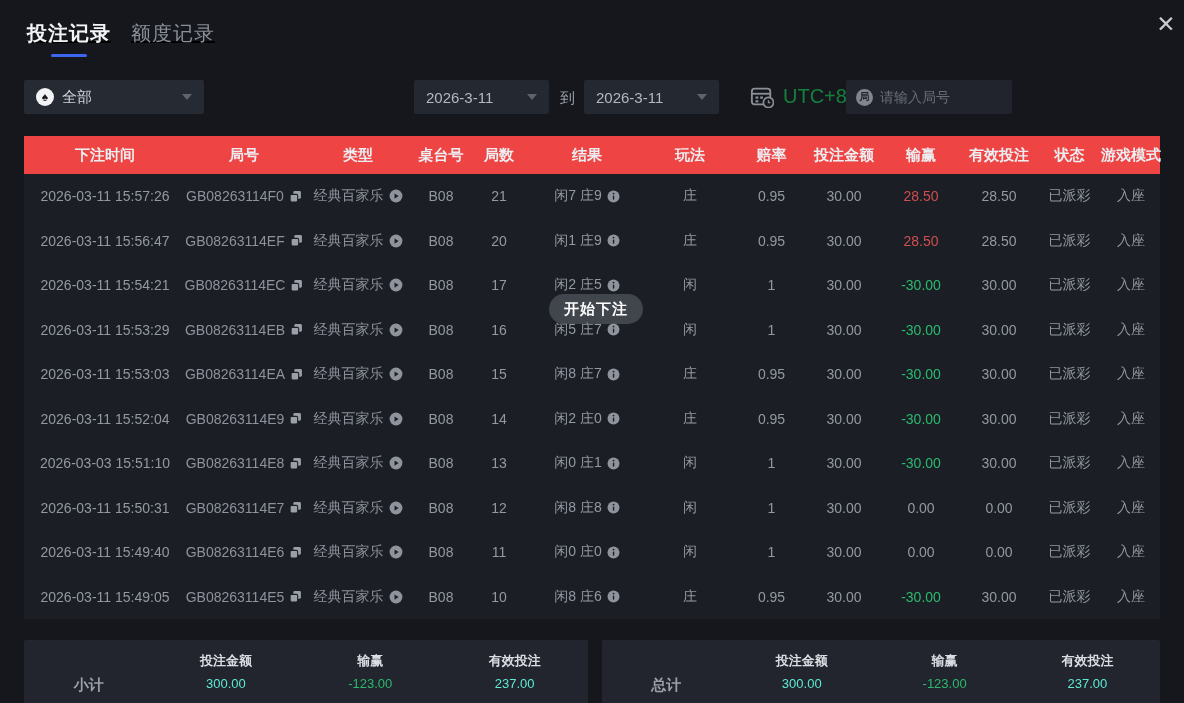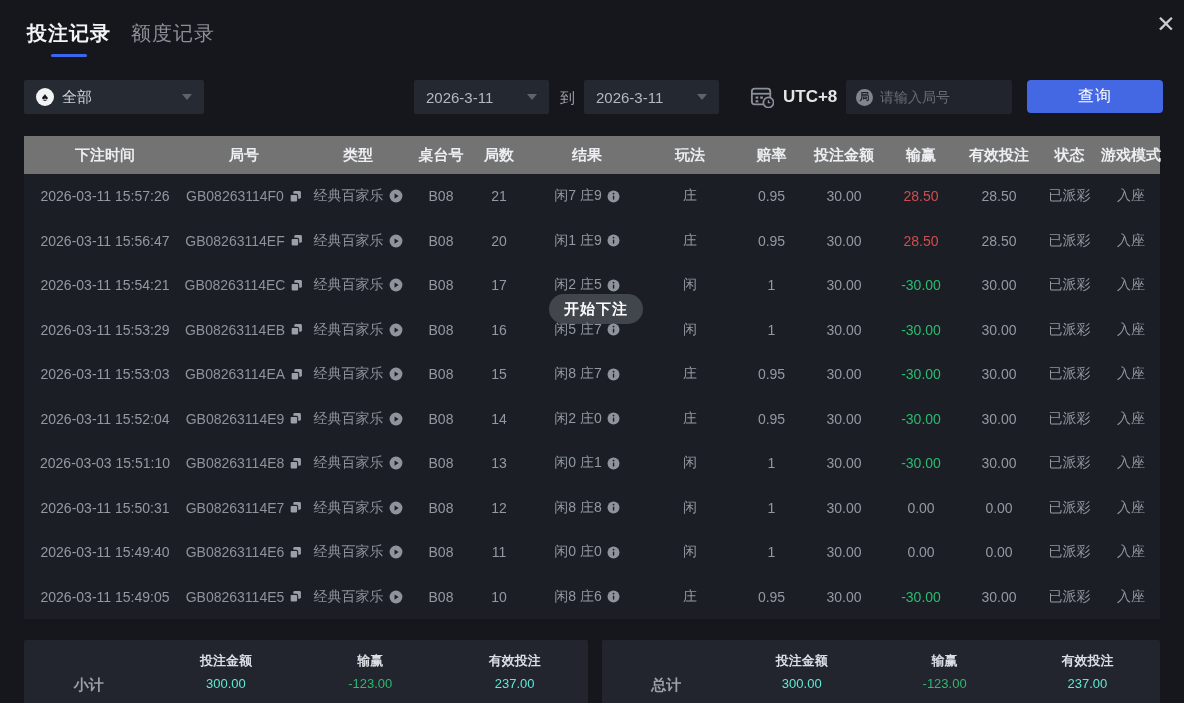--- a/index.html
+++ b/index.html
@@ -10,21 +10,21 @@
     font-family:"Liberation Sans","DejaVu Sans",sans-serif;
     -webkit-font-smoothing:antialiased;
   }
   
   .close-btn {
     position:absolute; left:1148px; top:6px; width:36px; height:36px;
     display:flex; align-items:center; justify-content:center;
     color:#c8cbd1; font-size:23px; font-weight:300; cursor:pointer;
   }
   .tabs { position:absolute; left:27px; top:20px; display:flex; gap:20px; align-items:flex-start; }
-  .tab { cursor:pointer; text-align:right; }
+  .tab { cursor:pointer; text-align:right;text-decoration:underline; }
   .tab .t-label { font-size:20px; color:#8a8f98; letter-spacing:1px; }
   .tab.active .t-label { color:#f3f4f6; font-weight:700; }
   .tab .underline { width:36px; height:3px; border-radius:2px; background:#3d66ef; margin:7px auto 0; }
 
   
   .filters { position:absolute; left:0; top:80px; width:1184px; height:34px; }
   .fbox {
     position:absolute; top:0; height:34px; display:flex; align-items:center;
     background:#262a33; border-radius:2px; padding:0 12px; cursor:pointer;
   }
@@ -39,21 +39,21 @@
     color:#15171d; font-size:12px; line-height:1; margin-right:8px; flex:none;
   }
   .fbox .f-text { font-size:15px; color:#cfd2d8; }
   .dd-date1 .f-text, .dd-date2 .f-text { color:#b4b8bf; }
   .caret {
     margin-left:auto; width:0; height:0;
     border-left:5px solid transparent; border-right:5px solid transparent;
     border-top:6px solid #5e636d;
   }
   .tz-group { position:absolute; left:750px; top:5px; display:flex; align-items:center; gap:9px; }
-  .tz-text { font-size:17px; color:#e5e5e5;font-weight:bold; }
+  .tz-text { font-size:20px; color:#15803d; }
   .search-box {
     position:absolute; left:846px; top:0; width:166px; height:34px;
     background:#21242c; border-radius:2px; display:flex; align-items:center; padding:0 10px;
   }
   .search-circle {
     width:17px; height:17px; border-radius:50%; background:#80858e;
     color:#21242c; font-size:10px; font-weight:700;
     display:flex; align-items:center; justify-content:center; margin-right:7px; flex:none;
   }
   .search-box input {
@@ -62,21 +62,21 @@
   }
   .search-box input::placeholder { color:#686d76; }
   .query-btn {
     position:absolute; left:1027px; top:0; width:136px; height:33px;
     background:#4468e4; border:none; border-radius:4px; color:#ffffff;
     font-size:16px; font-family:inherit; cursor:pointer; letter-spacing:1px;
   }
 
   
   .table { position:absolute; left:24px; top:136px; width:1136px; background:#1b1e25; }
-  .thead { display:flex; height:38px; background:#737373; align-items:center; }
+  .thead { display:flex; height:38px; background:#ef4444; align-items:center; }
   .thead .cell { font-size:15px; font-weight:700; color:#eceef1; }
   .trow { display:flex; height:44.5px; align-items:center; }
   .cell {
     display:flex; align-items:center; justify-content:center; gap:5px;
     font-size:14px; color:#9399a1; white-space:nowrap; overflow:visible;
   }
   .c1{width:162px}.c2{width:116px}.c3{width:112px}.c4{width:54px}.c5{width:62px}
   .c6{width:114px}.c7{width:92px}.c8{width:71px}.c9{width:74px}.c10{width:80px}
   .c11{width:76px}.c12{width:65px}.c13{width:58px}
   .c2,.c3 { color:#8d929b; }
@@ -154,21 +154,20 @@
         </svg>
       </span>
       <span class="tz-text">UTC+8</span>
     </div>
 
     <div class="search-box">
       <span class="search-circle">局</span>
       <input type="text" placeholder="请输入局号" style="">
     </div>
 
-    <button class="query-btn">查询</button>
   </div>
 
   <div class="table">
     <div class="thead">
       <div class="cell c1">下注时间</div>
       <div class="cell c2">局号</div>
       <div class="cell c3">类型</div>
       <div class="cell c4">桌台号</div>
       <div class="cell c5">局数</div>
       <div class="cell c6">结果</div>

